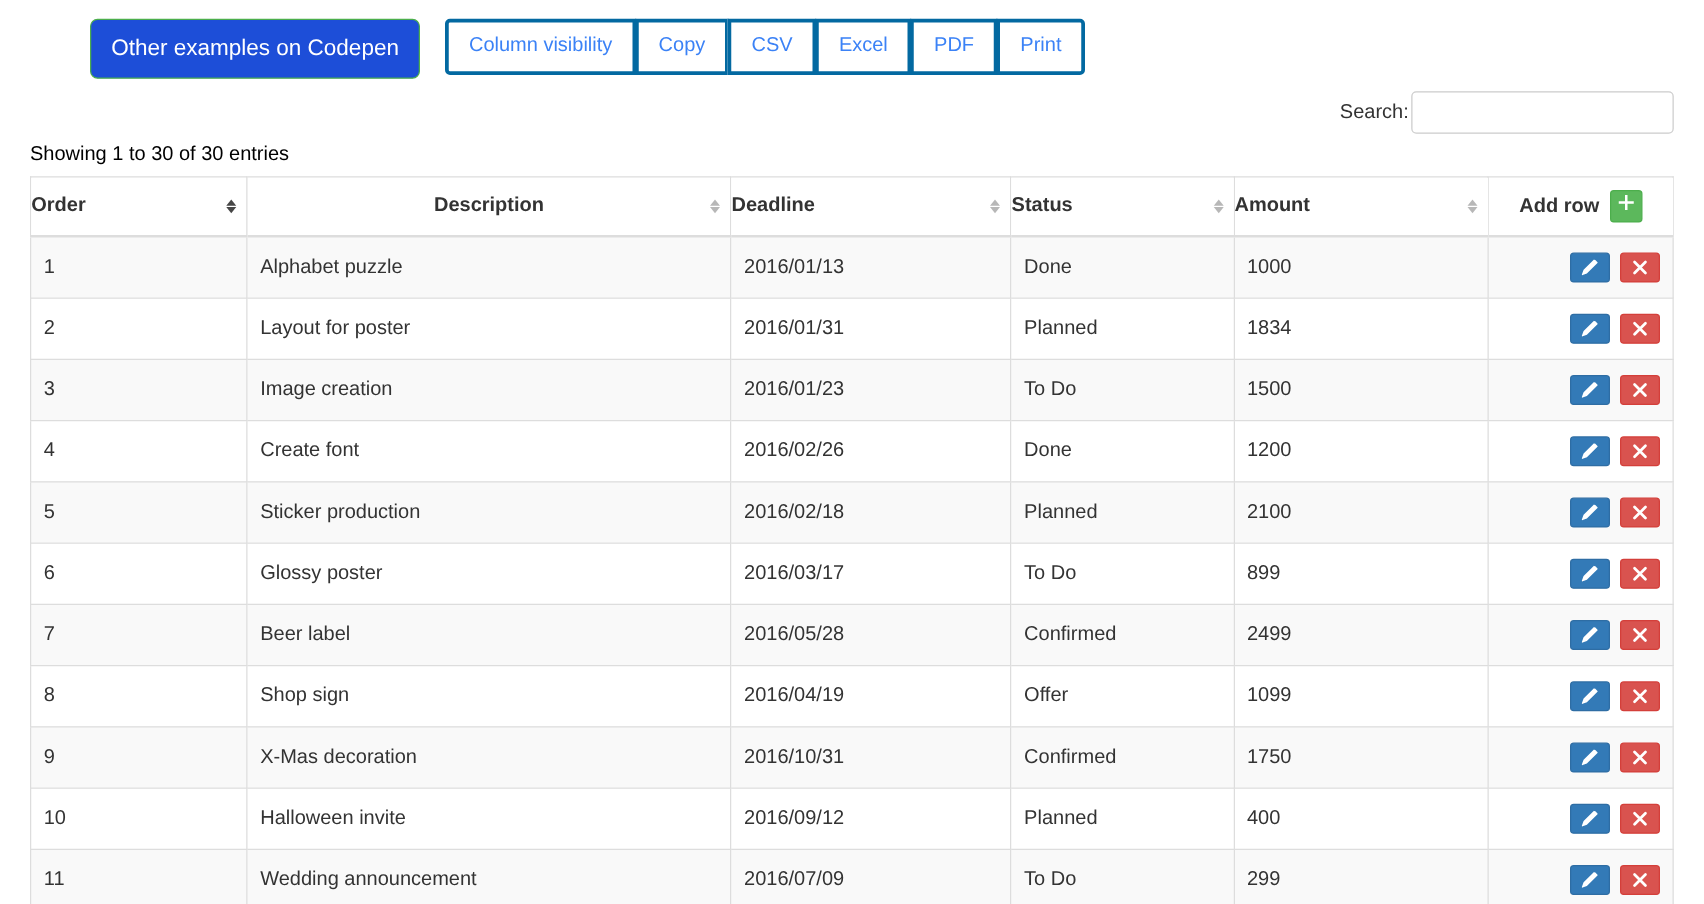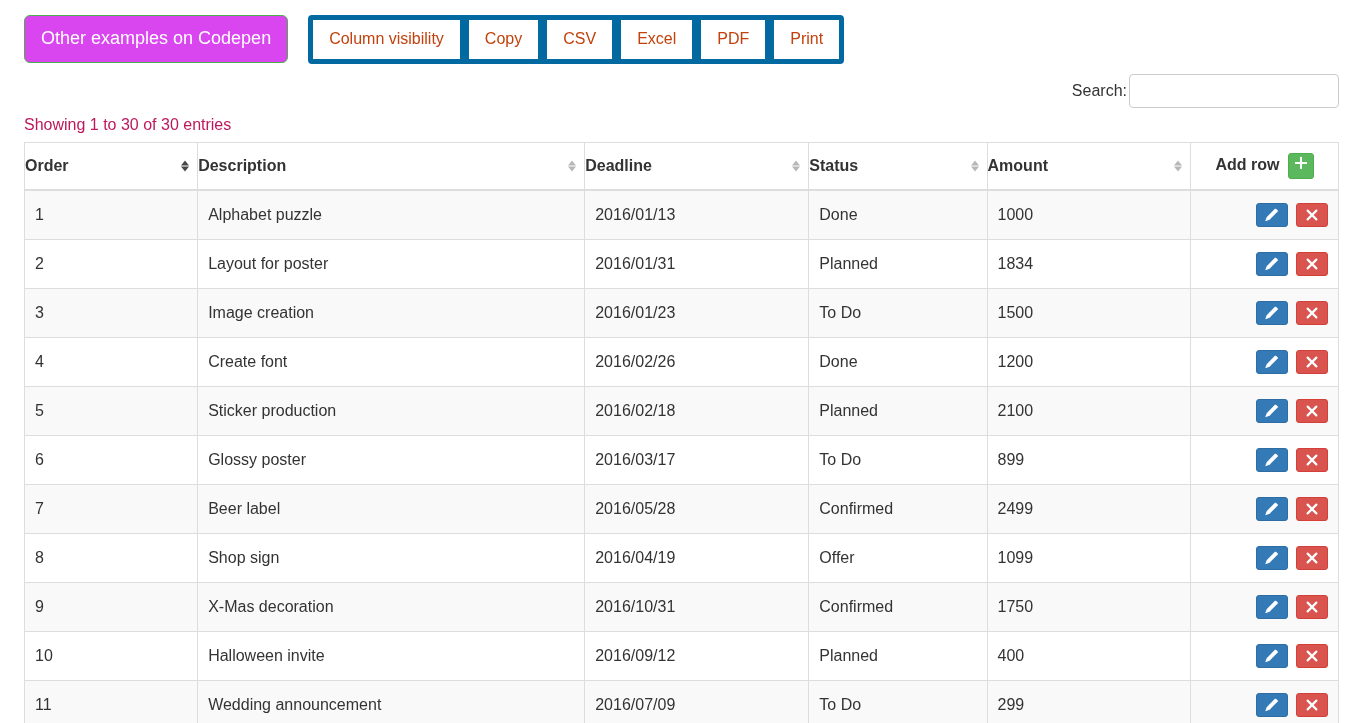--- a/index.html
+++ b/index.html
@@ -1,45 +1,45 @@
 <!DOCTYPE html>
 <html><head>
 <meta charset="utf-8">
 <style>
 * { box-sizing: border-box; margin: 0; padding: 0; }
 body { font-family: "Helvetica Neue", Helvetica, Arial, sans-serif; font-size: 14px; color: #333; background: #fff; padding: 15px 24px; }
 .top-row { display: flex; align-items: flex-start; gap: 20px; margin-bottom: 10px; }
 .btn { display: inline-block; padding: 6px 12px; font-size: 14px; font-weight: 400; line-height: 1.42857; text-align: center; white-space: nowrap; vertical-align: middle; cursor: pointer; border: 1px solid transparent; border-radius: 4px; background: #fff; }
-.btn-success { color: #fff; background-color: #d946ef; border-color: #4cae4c; font-size: 18px; padding: 10px 16px; border-radius: 6px; }
+.btn-success { color: #fff; background-color: #1d4ed8; border-color: #4cae4c; font-size: 18px; padding: 10px 16px; border-radius: 6px; margin-left: 48px; }
 .btn-group { display: inline-flex; }
-.btn-group .btn { border: 5px solid #0369a1; color: #c2410c; border-radius: 0; margin-left: -1px; font-size: 16px; padding: 8px 16px; }
+.btn-group .btn { border: 3px solid #0369a1; color: #3b82f6; border-radius: 0; margin-left: -1px; font-size: 16px; padding: 8px 16px; }
 .btn-group .btn:first-child { border-top-left-radius: 4px; border-bottom-left-radius: 4px; margin-left: 0; }
 .btn-group .btn:last-child { border-top-right-radius: 4px; border-bottom-right-radius: 4px; }
 .search-row { text-align: right; margin-bottom: 8px; font-size: 16px; }
 .search-row label { display: inline-flex; align-items: center; gap: 2px; }
 .search-row input { width: 210px; height: 34px; padding: 6px 12px; border: 1px solid #ccc; border-radius: 4px; font-size: 14px; }
-.info-text { font-size: 16px; color: #be185d; margin-bottom: 8px; }
+.info-text { font-size: 16px; color: #000000; margin-bottom: 8px; }
 table { width: 100%; border-collapse: collapse; border: 1px solid #ddd; }
 thead th { text-align: left; font-weight: 700; padding: 10px 0; border: 1px solid #ddd; border-bottom: 2px solid #ddd; background: #fff; position: relative; font-size: 16px; }
 tbody td { padding: 12px 10px; border: 1px solid #ddd; font-size: 16px; color: #333; }
 tbody tr:nth-child(odd) td { background: #f9f9f9; }
 .sort-icon { position: absolute; right: 8px; top: 50%; transform: translateY(-50%); display: inline-flex; flex-direction: column; gap: 1px; opacity: 0.35; }
 .sort-icon .up, .sort-icon .down { width: 0; height: 0; border-left: 4px solid transparent; border-right: 4px solid transparent; }
 .sort-icon .up { border-bottom: 5px solid #333; }
 .sort-icon .down { border-top: 5px solid #333; }
 .sort-icon.asc .up { opacity: 1; }
 .sort-icon.asc { opacity: 0.9; }
 .add-row-cell { text-align: center; }
 .btn-sm { padding: 4px 8px; font-size: 12px; border-radius: 3px; line-height: 1; display: inline-flex; align-items: center; justify-content: center; }
 .btn-primary { background: #337ab7; border-color: #2e6da4; color: #fff; }
 .btn-danger { background: #d9534f; border-color: #d43f3a; color: #fff; }
 .btn-plus { background: #5cb85c; border-color: #4cae4c; color: #fff; padding: 2px 5px; border-radius: 3px; font-weight: bold; margin-left: 4px; }
 .icon { width: 14px; height: 14px; display: inline-block; }
 .col-order { width: 170px; }
-.col-desc { width: 380px; }
+.col-desc { width: 380px; text-align: center; }
 .col-deadline { width: 220px; }
 .col-status { width: 175px; }
 .col-amount { width: 200px; }
 .col-actions { width: 145px; }
 .actions-cell { text-align: right; white-space: nowrap; }
 .actions-cell .btn { margin-left: 8px; }
 </style>
 </head>
 <body>
 

